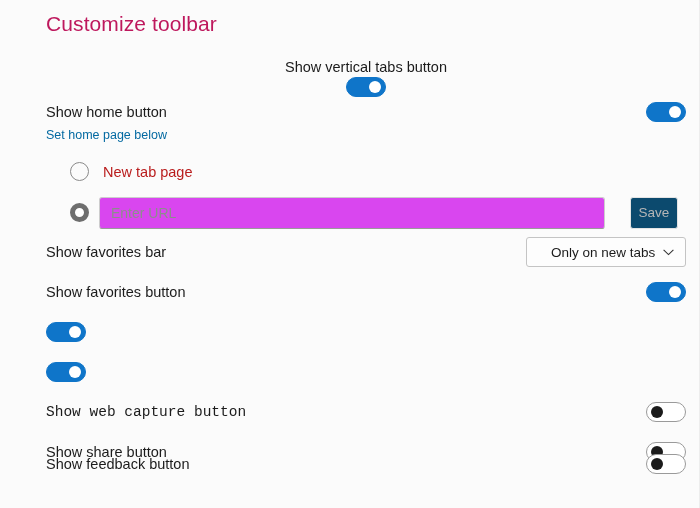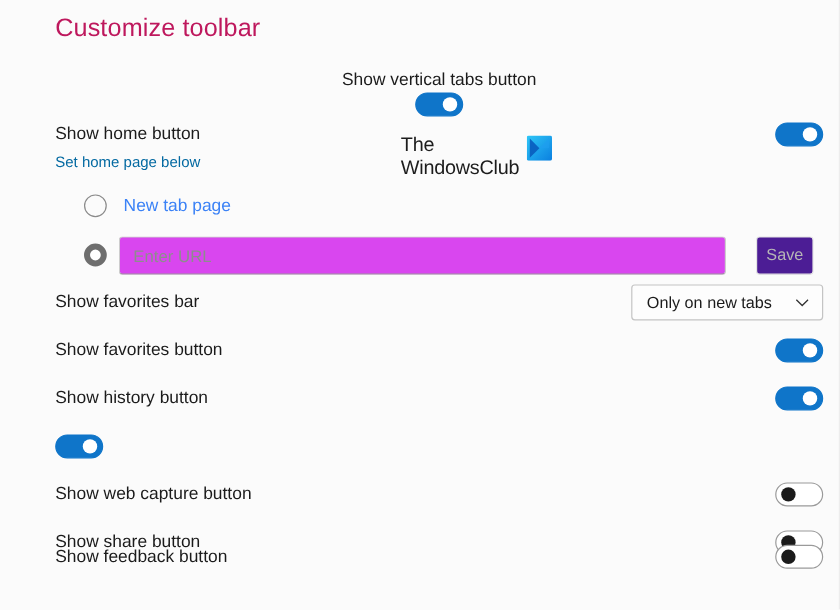--- a/index.html
+++ b/index.html
@@ -125,21 +125,21 @@
     border: 1.4px solid #8a8a8a;
     background: transparent;
   }
   .radio.checked {
     border: 5.5px solid #6e6e6e;
     background: #ffffff;
   }
   .radio-label {
     margin-left: 14px;
     font-size: 14.5px;
-    color: #3b82f6;
+    color: #b91c1c;
     white-space: nowrap;
   }
 
   
   .url-input {
     position: absolute;
     left: 99px;
     top: 197px;
     width: 506px;
     height: 32px;
@@ -160,21 +160,21 @@
   }
   .save-btn {
     position: absolute;
     left: 630px;
     top: 197px;
     width: 48px;
     height: 32px;
     box-sizing: border-box;
     border: 1px solid #e4e4e4;
     border-radius: 3px;
-    background: #4c1d95;
+    background: #0c4a6e;
     color: #b6b6b6;
     font-family: "Liberation Sans", sans-serif;
     font-size: 13.5px;
     line-height: 30px;
     text-align: center;
     cursor: default;
   }
 
   
   .dropdown {
@@ -187,20 +187,21 @@
     display: flex;
     align-items: center;
     justify-content: space-between;
     padding: 0 11px 0 12px;
     flex: 0 0 auto;
   }
   .dropdown-value {
     font-size: 13.5px;
     color: #1b1b1b;
     white-space: nowrap;
+    margin-left: 12px;
   }
   .chev {
     width: 11px;
     height: 7px;
     margin-left: 8px;
     flex: 0 0 auto;
   }
   .chev svg { display: block; }
 
   
@@ -280,66 +281,46 @@
   </div>
 
   <div class="row" style="top:277px;">
     <span class="row-label">Show favorites button</span>
     <span class="toggle on">
       <span class="knob"></span>
     </span>
   </div>
 
   <div class="row" style="top:317px;">
-    <span class="row-label">Show history button</span>
     <span class="toggle on">
       <span class="knob"></span>
     </span>
   </div>
 
   <div class="row" style="top:357px;">
     <span class="toggle on">
       <span class="knob"></span>
     </span>
   </div>
 
-  <div class="row" style="top:397px;">
+  <div class="row" style="top:397px;font-family:Liberation Mono, monospace;">
     <span class="row-label">Show web capture button</span>
     <span class="toggle off">
       <span class="knob"></span>
     </span>
   </div>
 
   <div class="row" style="top:437px;">
     <span class="row-label">Show share button</span>
     <span class="toggle off">
       <span class="knob"></span>
     </span>
   </div>
 
   <div class="row" style="top:449px;">
     <span class="row-label">Show feedback button</span>
     <span class="toggle off">
       <span class="knob"></span>
     </span>
   </div>
 
-  <div class="watermark">
-    <div>
-      <div class="wm-text">The</div>
-      <div class="wm-text">WindowsClub</div>
-    </div>
-    <div class="wm-logo">
-      <svg viewBox="0 0 21 21" width="21" height="21" aria-hidden="true">
-        <defs>
-          <linearGradient id="wmg" x1="0" y1="0" x2="1" y2="1">
-            <stop offset="0" stop-color="#2fc7f7"></stop>
-            <stop offset="1" stop-color="#0a7fe0"></stop>
-          </linearGradient>
-        </defs>
-        <rect x="0" y="0" width="21" height="21" rx="1.5" fill="url(#wmg)"></rect>
-        <path d="M2.5 2.5 L10.5 10.5 L2.5 18.5 Z" fill="#0a5fc0" opacity="0.95"></path>
-        <path d="M10.5 10.5 L18.5 2.5 L18.5 10.5 Z" fill="#1f9ff0" opacity="0.6"></path>
-      </svg>
-    </div>
-  </div>
 
 </div>
 
 </body></html>

